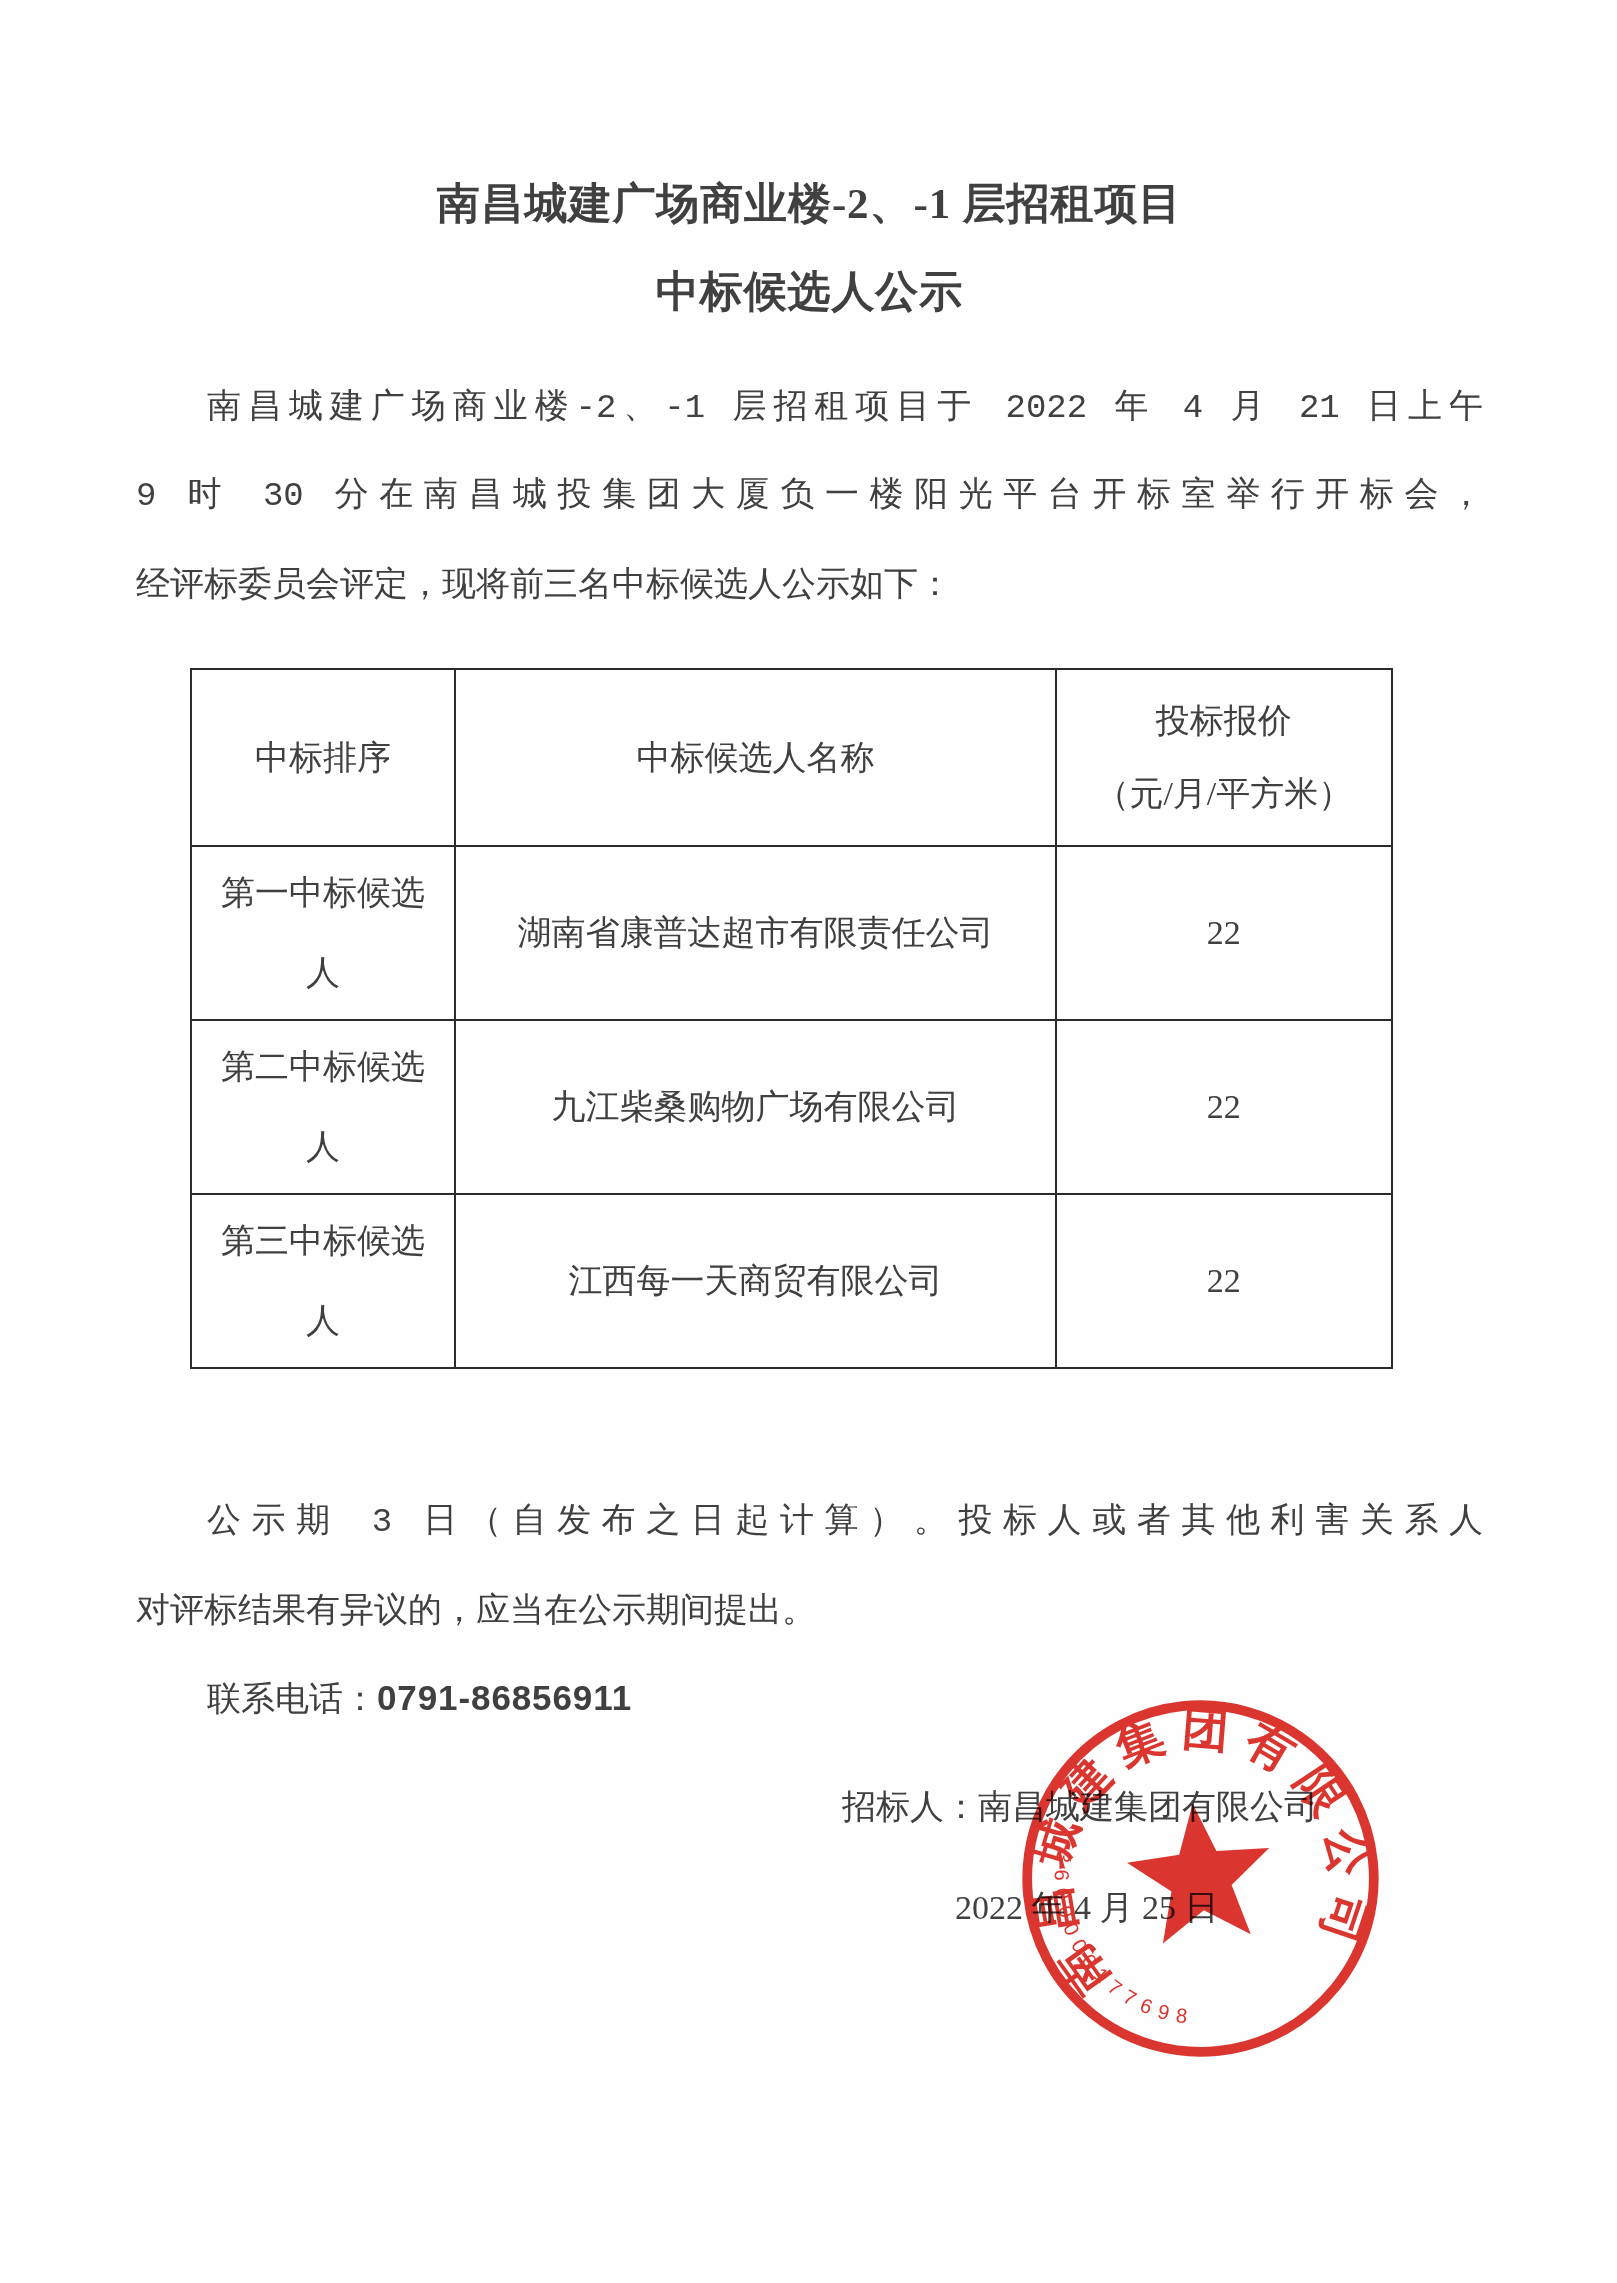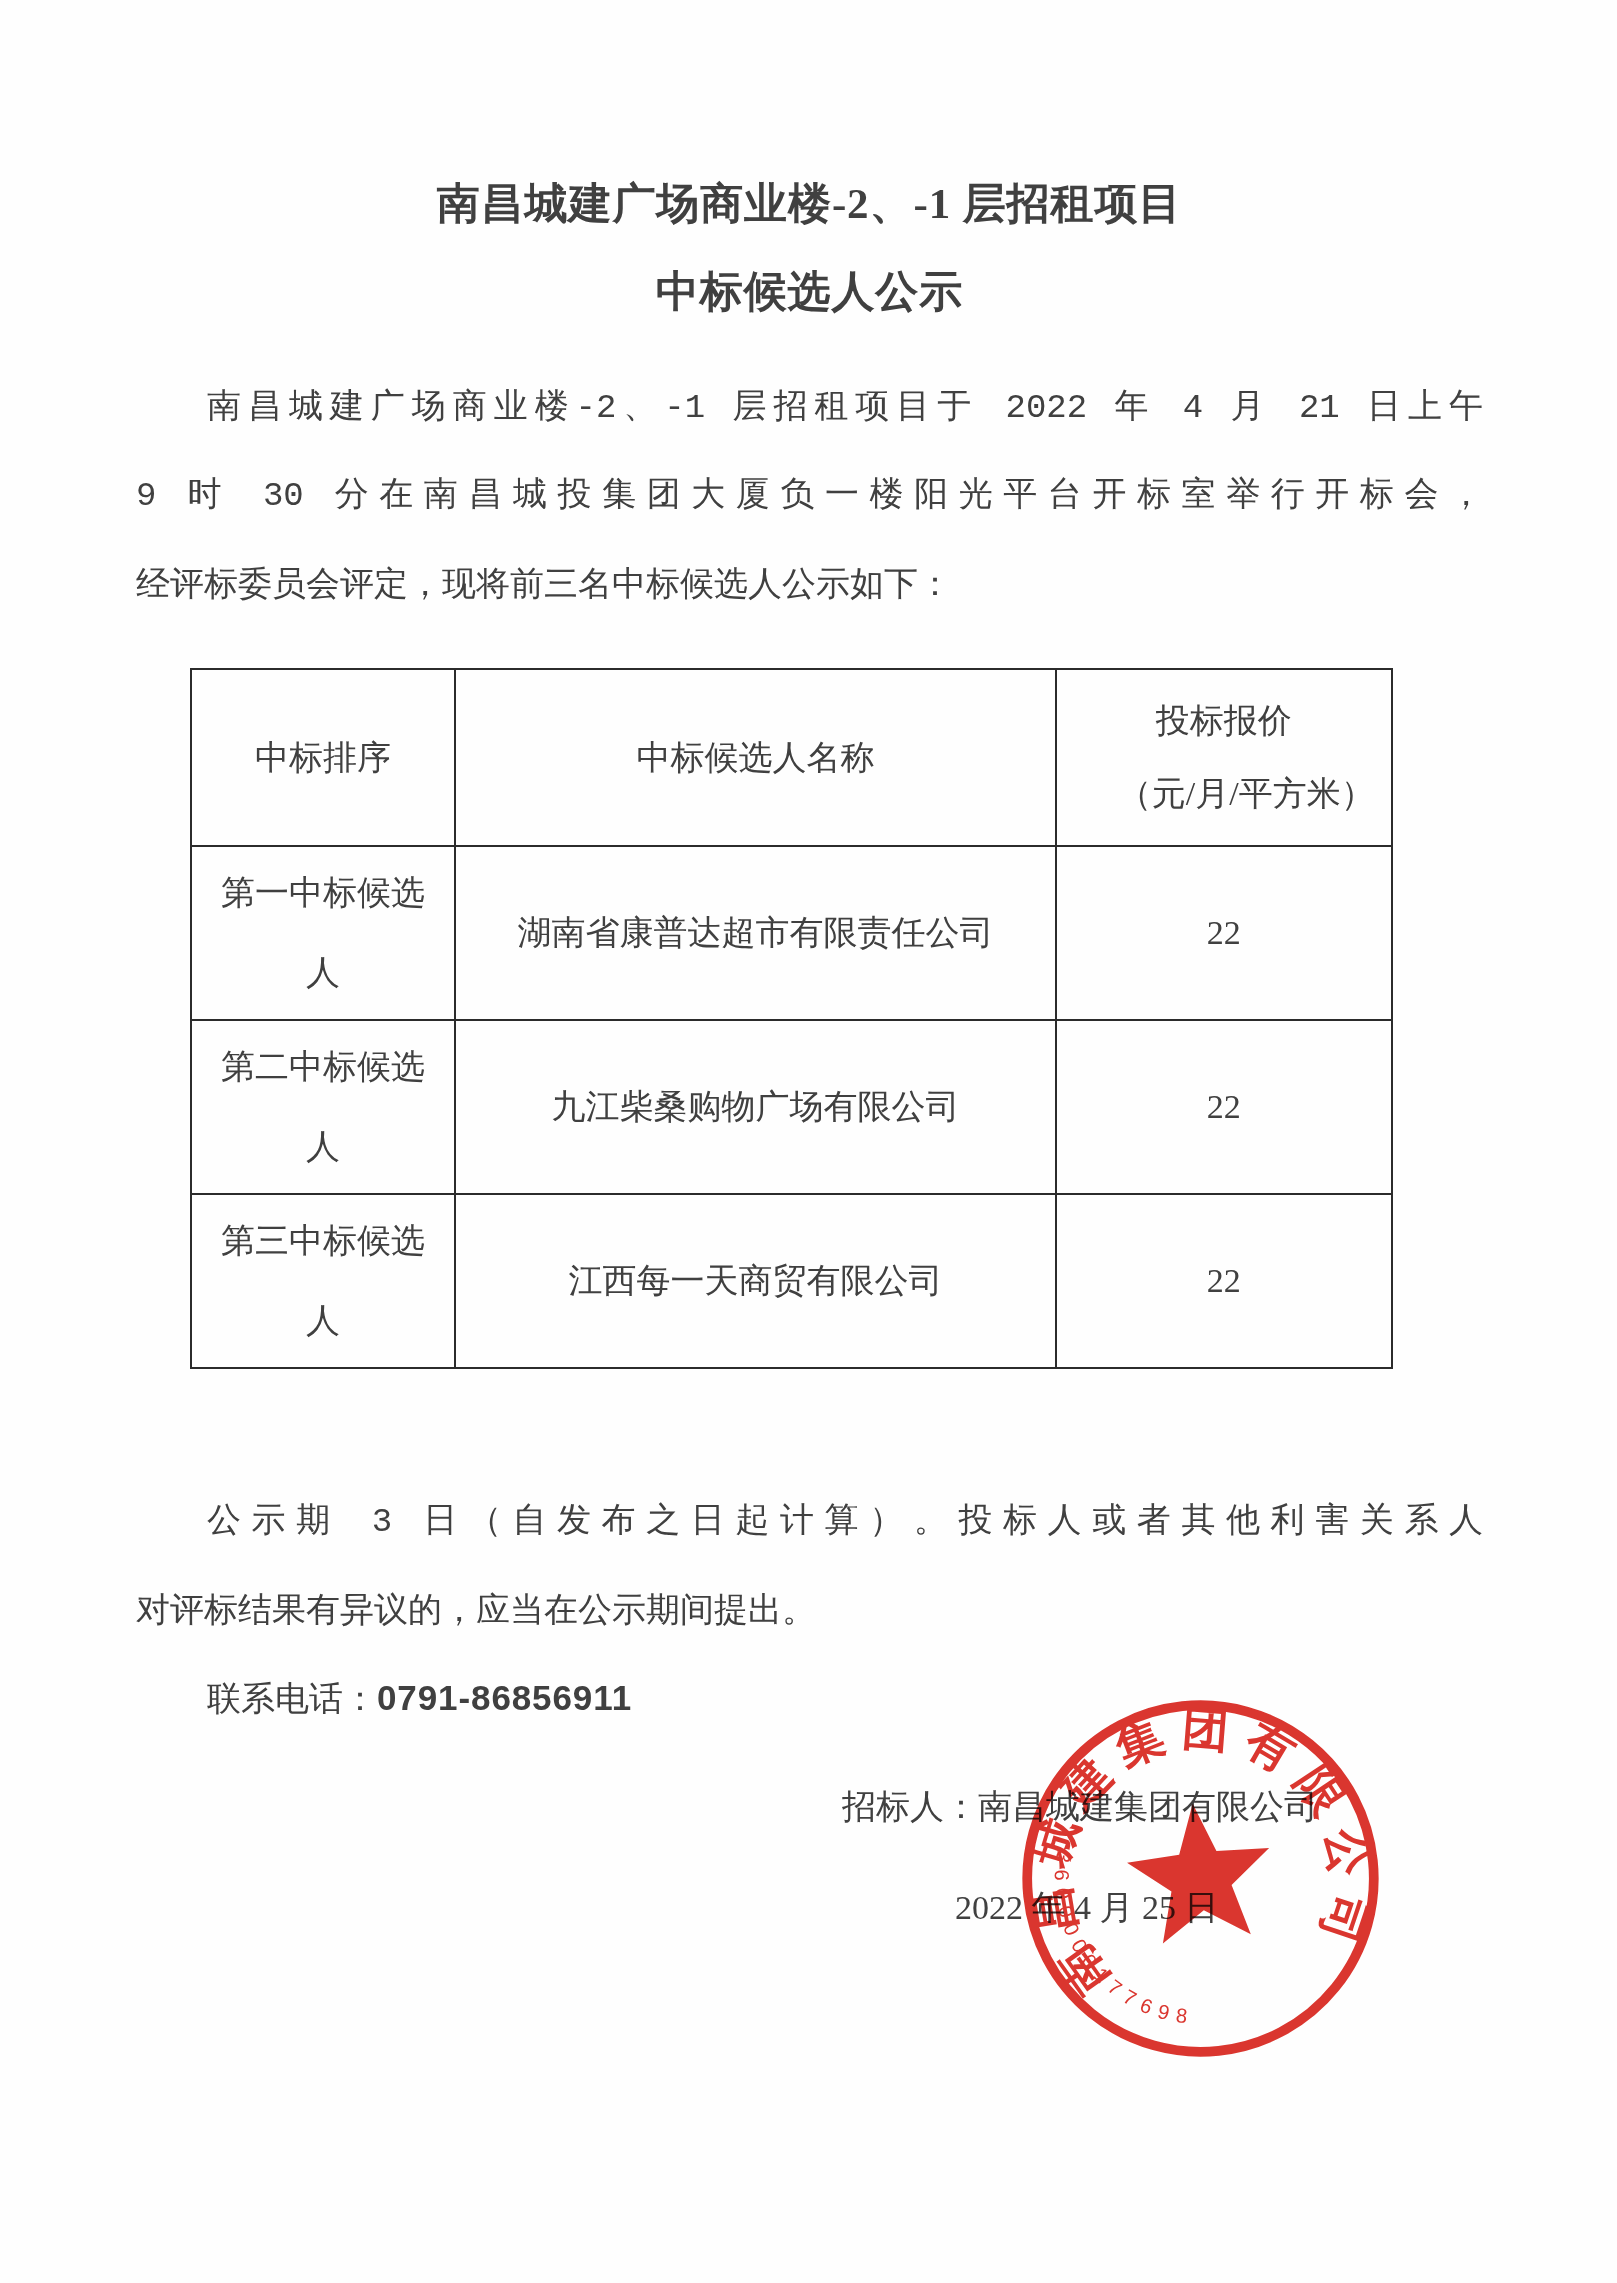--- a/index.html
+++ b/index.html
@@ -47,21 +47,21 @@
   table.bid td,table.bid th{
     border:2.7px solid #2b2b2b;
     text-align:center;
     vertical-align:middle;
     font-weight:normal;
     font-size:34px;
     padding:0 16.3px;
   }
   table.bid tr.hdr{height:177px;}
   table.bid tr.row{height:174px;margin-left:12px;}
-  .hdr-price-unit{display:block;margin-top:27px;text-align:right;}
+  .hdr-price-unit{display:block;margin-top:27px;}
   td.rank{line-height:80px;padding:0 36px;}
   td.price{
     font-family:Liberation Serif, serif;
     font-size:36px;
   }
   
   .supervisor{
     margin-top:7.2px;
     font-size:34px;
     line-height:88px;

